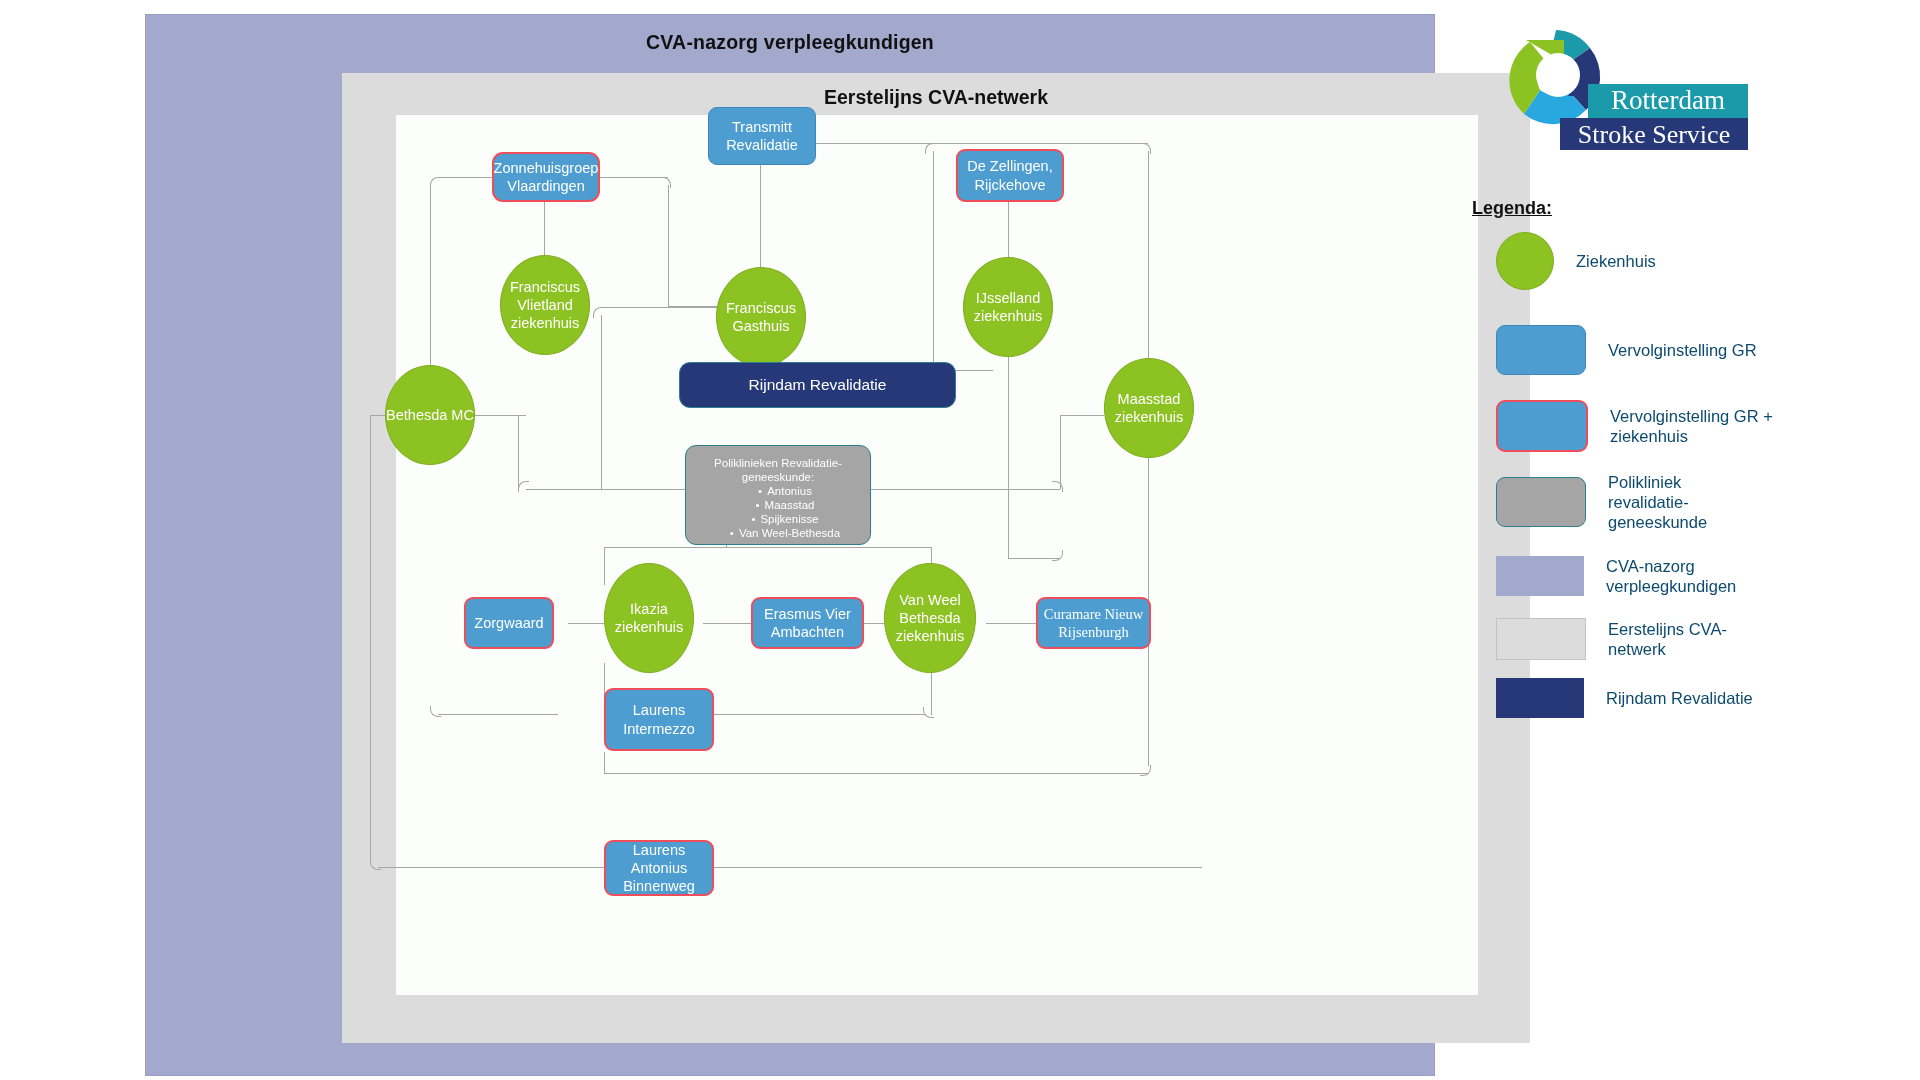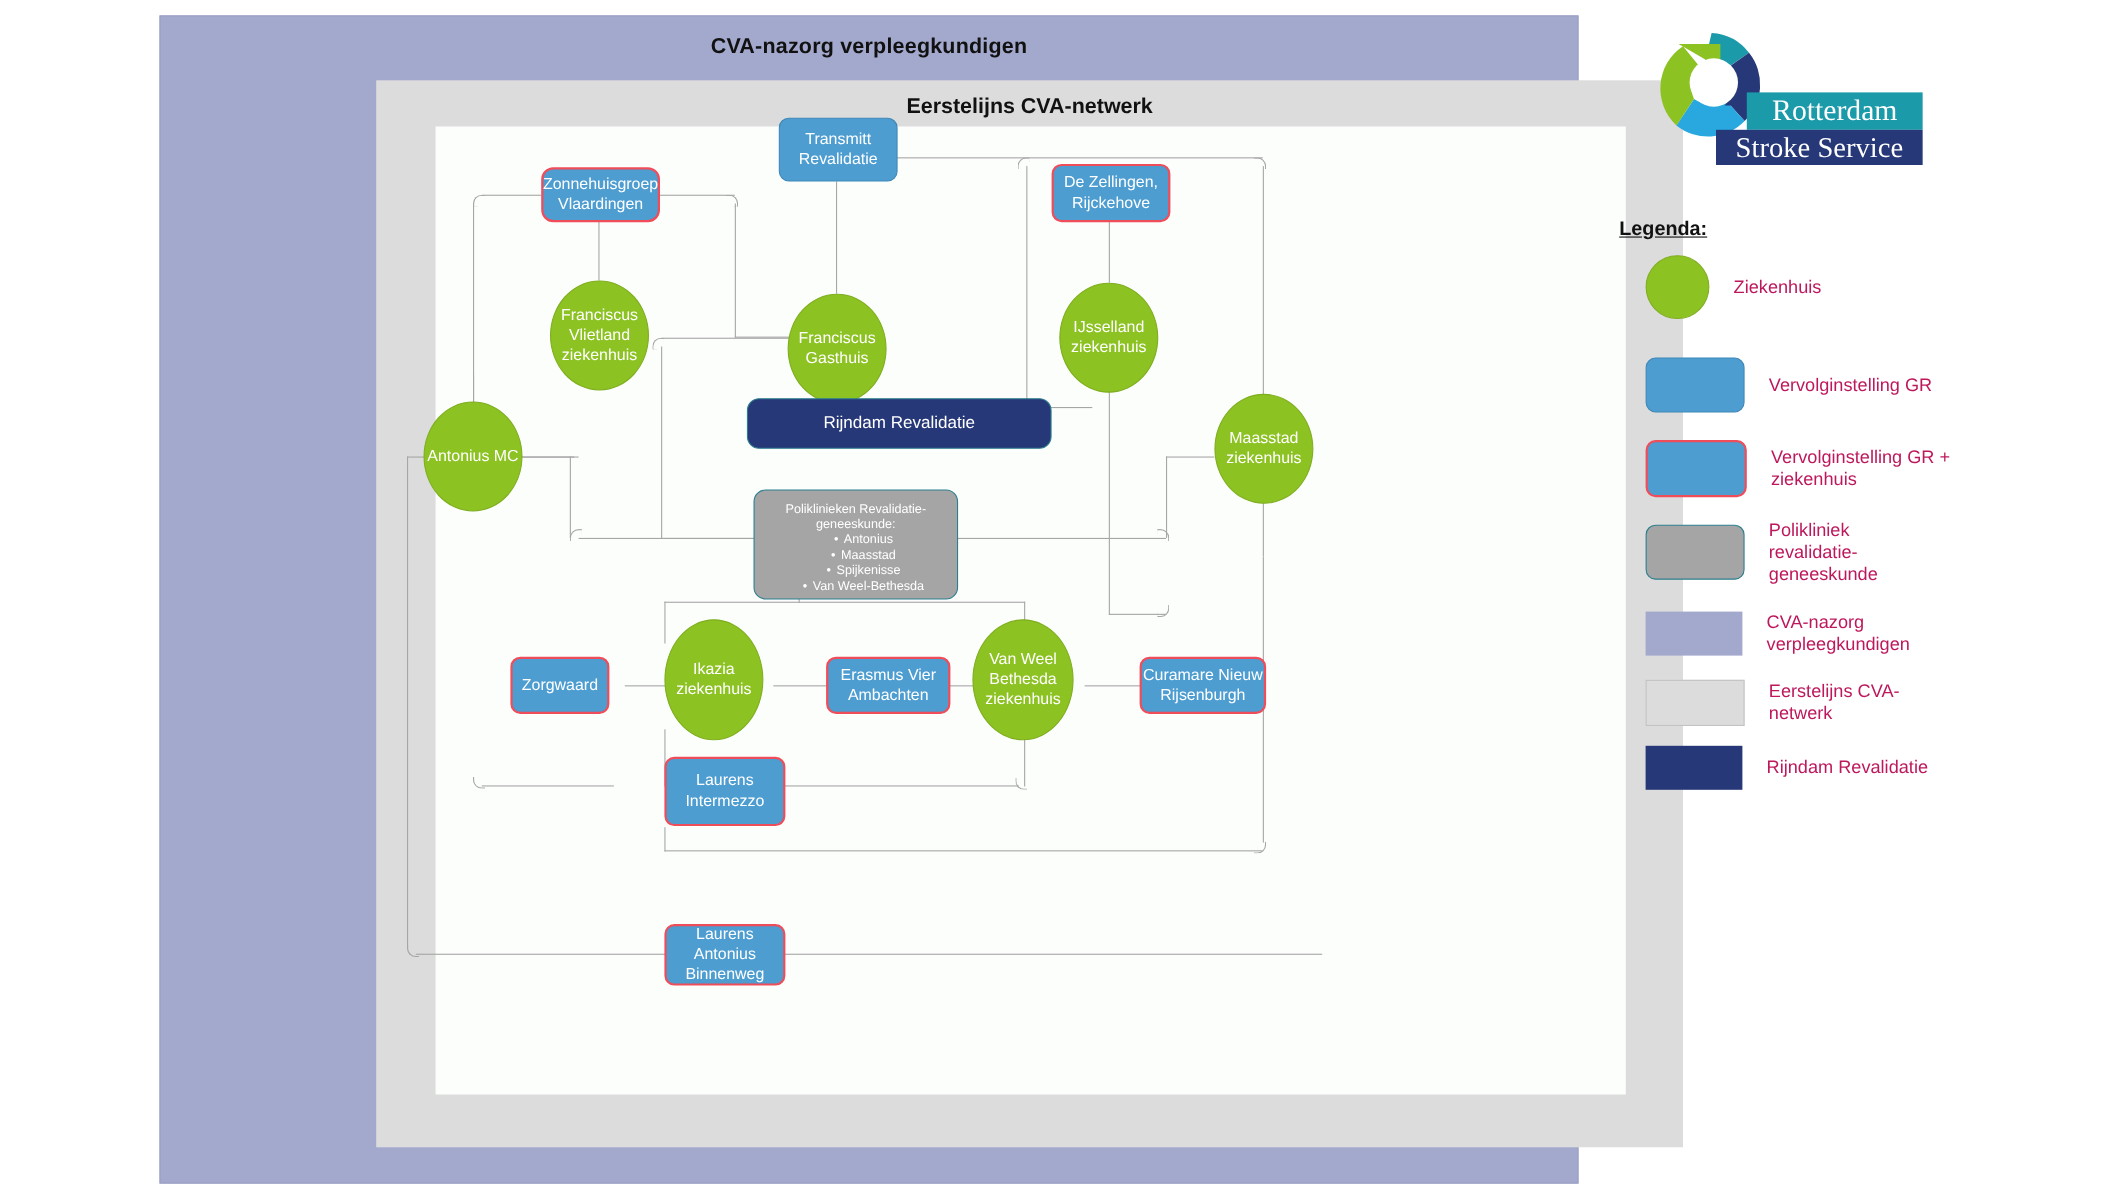--- a/index.html
+++ b/index.html
@@ -41,21 +41,21 @@
       padding:10px 10px 8px 10px;line-height:1.22;}
   .grey-box ul{margin:0;padding-left:14px;list-style:none;}
   .grey-box li:before{content:"\2022";margin-right:5px;}
 
   
   #logo{position:absolute;left:1468px;top:18px;width:280px;height:140px;}
   #legend-title{position:absolute;left:1472px;top:198px;font-size:18px;
       font-weight:bold;color:#111;text-decoration:underline;}
   .lg-row{position:absolute;display:flex;align-items:center;}
   .lg-swatch{flex:0 0 auto;}
-  .lg-label{font-size:16.5px;color:#be185d;line-height:1.22;margin-left:22px;}
+  .lg-label{font-size:16.5px;color:#0c4a6e;line-height:1.22;margin-left:22px;}
   .sw-circle{width:56px;height:56px;border-radius:50%;background:#8dc223;border:1px solid #7fae1f;}
   .sw-blue{width:88px;height:48px;border-radius:9px;background:#4d9dd1;border:1px solid #3f87b8;}
   .sw-blue-red{width:88px;height:48px;border-radius:9px;background:#4d9dd1;border:2px solid #ef4d5a;}
   .sw-grey{width:88px;height:48px;border-radius:9px;background:#a5a5a5;border:1.5px solid #2c7f8e;}
   .sw-flat{width:88px;height:40px;}
 </style>
 </head>
 <body>
 
 <div id="purple-frame">
@@ -164,21 +164,21 @@
 
     <div class="node circ" style="left:567px;top:142px;width:90px;height:100px;">
       <span>IJsselland ziekenhuis</span>
     </div>
 
     <div class="node circ" style="left:320px;top:152px;width:90px;height:100px;">
       <span>Franciscus Gasthuis</span>
     </div>
 
     <div class="node circ" style="left:-11px;top:250px;width:90px;height:100px;">
-      <span>Antonius MC</span>
+      <span>Bethesda MC</span>
     </div>
 
     <div class="node circ" style="left:708px;top:243px;width:90px;height:100px;">
       <span>Maasstad ziekenhuis</span>
     </div>
 
     <div class="node navy" style="left:283px;top:247px;width:277px;height:46px;">
       <span>Rijndam Revalidatie</span>
     </div>
 
@@ -201,21 +201,21 @@
     </div>
 
     <div class="node blue-red" style="left:355px;top:482px;width:113px;height:52px;">
       <span>Erasmus Vier Ambachten</span>
     </div>
 
     <div class="node circ" style="left:488px;top:448px;width:92px;height:110px;">
       <span>Van Weel Bethesda ziekenhuis</span>
     </div>
 
-    <div class="node blue-red" style="left:640px;top:482px;width:115px;height:52px;">
+    <div class="node blue-red" style="left:640px;top:482px;width:115px;height:52px;font-family:Liberation Serif, serif;">
       <span>Curamare Nieuw Rijsenburgh</span>
     </div>
 
     <div class="node blue-red" style="left:208px;top:573px;width:110px;height:63px;">
       <span>Laurens Intermezzo</span>
     </div>
 
     <div class="node blue-red" style="left:208px;top:725px;width:110px;height:56px;">
       <span>Laurens Antonius Binnenweg</span>
     </div>

